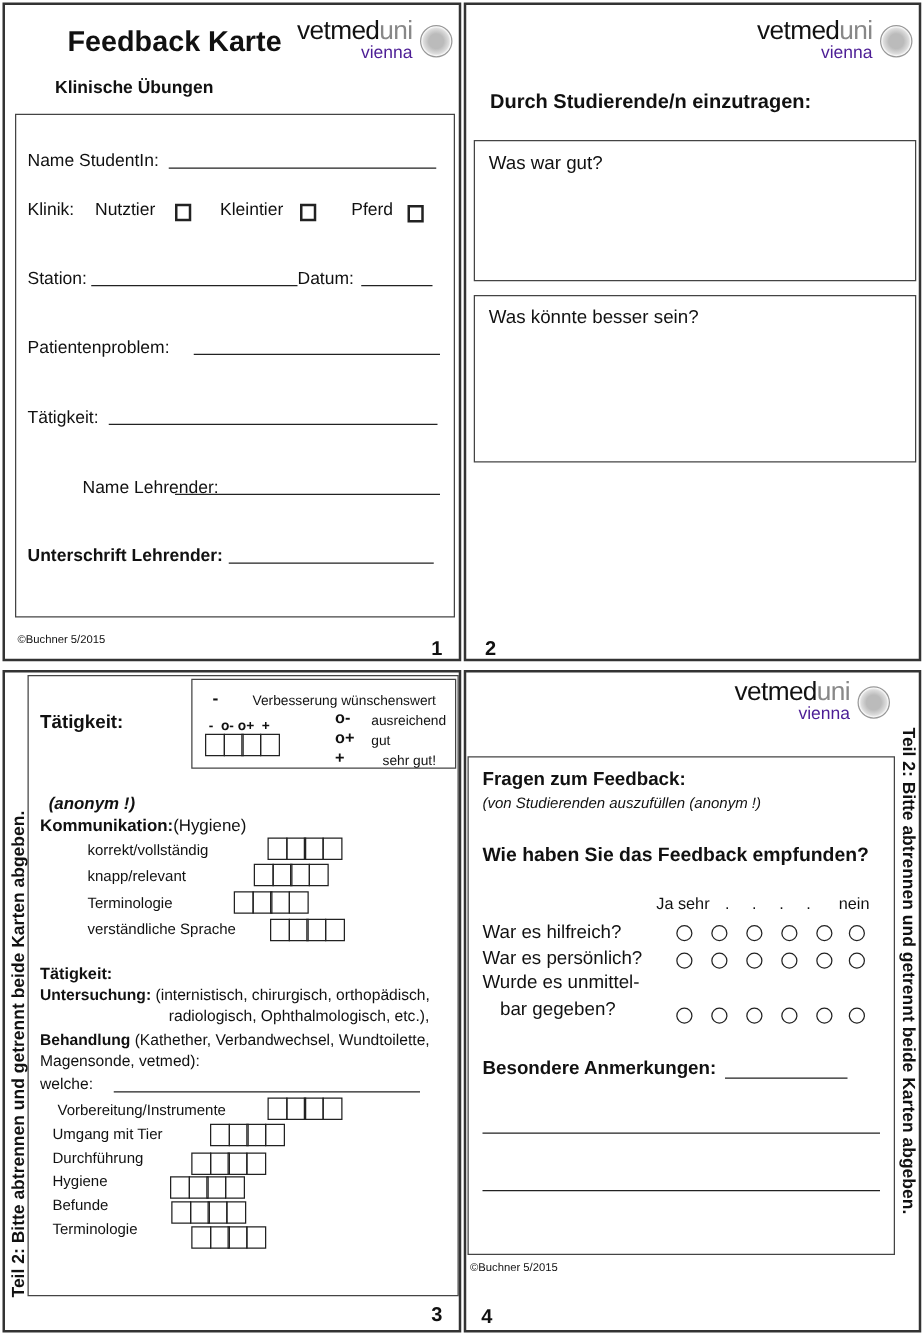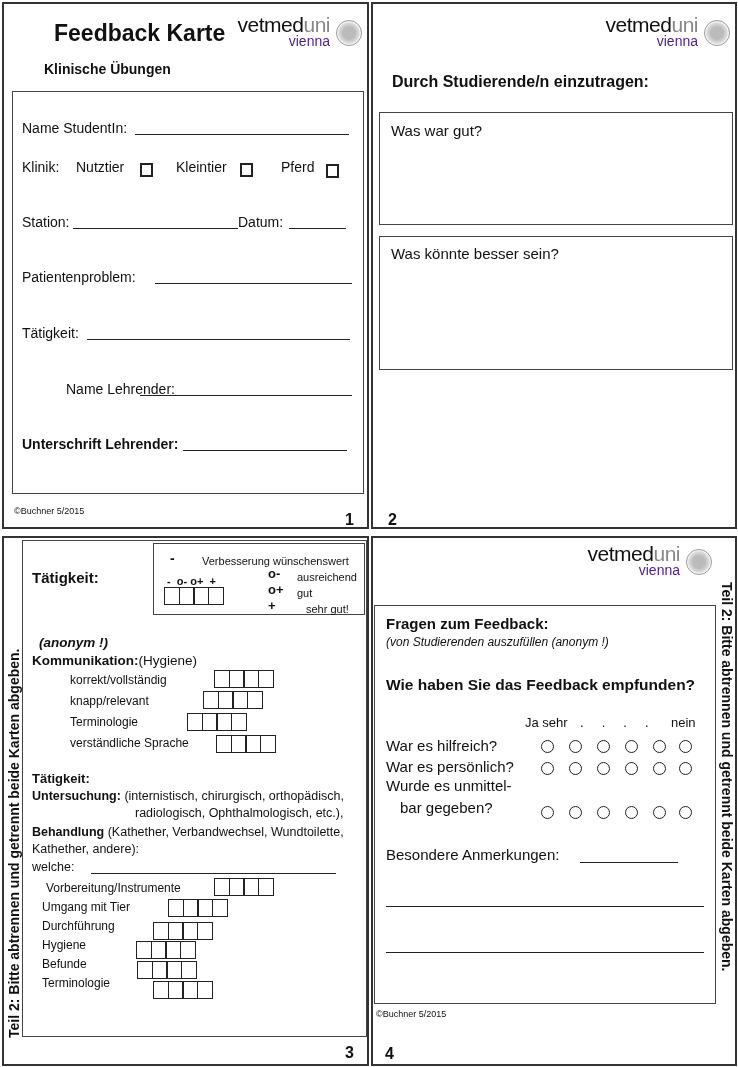--- a/index.html
+++ b/index.html
@@ -145,21 +145,21 @@
       </div>
 
     <div class="t" style="left:9px;top:230px;font-size:13px;font-weight:bold;">Tätigkeit:</div>
     <div class="t" style="left:9px;top:247px;font-size:12.5px;">
       <b>Untersuchung:</b> <span>(internistisch, chirurgisch, orthopädisch,</span>
     </div>
     <div class="t" style="left:112px;top:264px;font-size:12.5px;">radiologisch, Ophthalmologisch, etc.),</div>
     <div class="t" style="left:9px;top:283px;font-size:12.5px;">
       <b>Behandlung</b> <span>(Kathether, Verbandwechsel, Wundtoilette,</span>
     </div>
-    <div class="t" style="left:9px;top:300px;font-size:12.5px;">Kathether, andere):</div>
+    <div class="t" style="left:9px;top:300px;font-size:12.5px;">Magensonde, vetmed):</div>
     <div class="t" style="left:9px;top:318px;font-size:12.5px;">welche:</div>
     <div class="uline" style="left:68px;top:332px;width:245px;"></div>
 
     <div class="t" style="left:23px;top:339px;font-size:12px;">Vorbereitung/Instrumente</div>
     <div class="bx" style="left:191px;top:337px;">
         <i></i>
         <i></i>
         <i></i>
         <i></i>
       </div>
@@ -238,21 +238,21 @@
 
     <div class="t" style="left:11px;top:171px;font-size:15px;line-height:18px;">Wurde es unmittel-</div>
     <div class="t" style="left:25px;top:193px;font-size:15px;line-height:18px;">bar gegeben?</div>
     <div class="radio" style="left:166px;top:200px;"></div>
     <div class="radio" style="left:194px;top:200px;"></div>
     <div class="radio" style="left:222px;top:200px;"></div>
     <div class="radio" style="left:250px;top:200px;"></div>
     <div class="radio" style="left:278px;top:200px;"></div>
     <div class="radio" style="left:304px;top:200px;"></div>
 
-    <div class="t" style="left:11px;top:240px;font-size:15px;line-height:18px;">Besondere Anmerkungen:</div>
+    <div class="t" style="left:11px;top:240px;font-size:15px;line-height:18px;font-weight:bold;">Besondere Anmerkungen:</div>
     <div class="uline" style="left:205px;top:256px;width:98px;"></div>
     <div class="uline" style="left:11px;top:300px;width:318px;"></div>
     <div class="uline" style="left:11px;top:346px;width:318px;"></div>
   </div>
 
   <div class="copy" style="left:3px;top:471px;">©Buchner 5/2015</div>
   <div class="pnum" style="left:12px;top:507px;">4</div>
 </div>
 
 </body></html>

